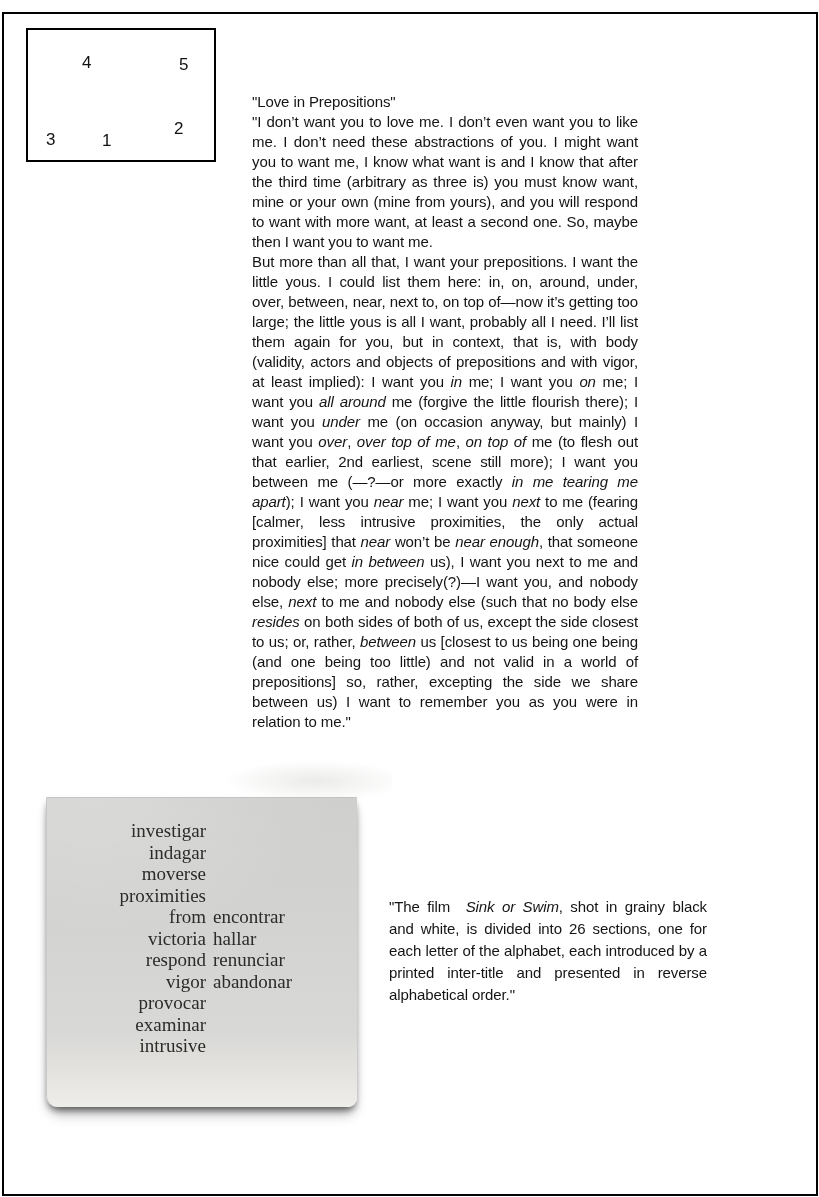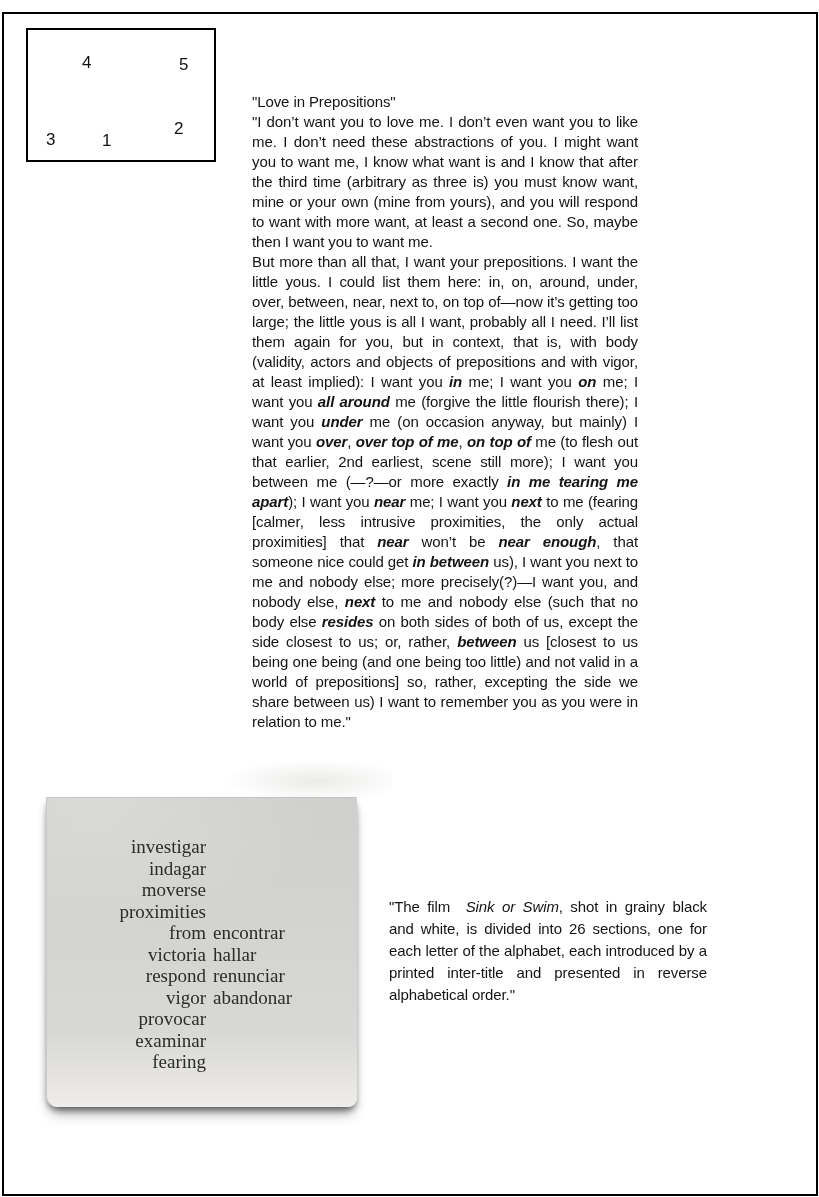--- a/index.html
+++ b/index.html
@@ -42,21 +42,21 @@
     position: absolute;
     left: 252px; top: 92px;
     width: 386px;
     font-size: 15px;
     line-height: 20px;
     letter-spacing: -0.1px;
     color: #141414;
   }
   .love-text .title { text-align: left; }
   .love-text p { text-align: justify; }
-  .love-text i { font-style: italic; font-weight: bold; }
+  .love-text i { font-style: italic; }
 
   
   .ghost {
     position: absolute;
     left: 222px; top: 760px;
     width: 170px; height: 38px;
     background: radial-gradient(ellipse at 55% 55%, rgba(222,222,219,0.6) 0%, rgba(255,255,255,0) 70%);
   }
 
   
@@ -74,21 +74,21 @@
   }
   .note-shadow {
     position: absolute;
     left: 38px; top: 1096px;
     width: 326px; height: 34px;
     background: radial-gradient(ellipse 52% 46% at 50% 32%, rgba(0,0,0,0.50) 0%, rgba(0,0,0,0.28) 45%, rgba(0,0,0,0) 78%);
     filter: blur(3px);
     z-index: -1;
   }
   .note-rows {
-    padding-top: 38px;
+    padding-top: 22px;
     font-family: "Liberation Serif", serif;
     font-size: 19px;
     line-height: 21.5px;
     color: #2b2b29;
   }
   .note-row { display: flex; }
   .note-row .nl { flex: 0 0 159px; text-align: right; }
   .note-row .nr { padding-left: 7px; text-align: left; }
 
   
@@ -162,19 +162,19 @@
       </div>
     <div class="note-row">
         <span class="nl">provocar</span>
         <span class="nr"></span>
       </div>
     <div class="note-row">
         <span class="nl">examinar</span>
         <span class="nr"></span>
       </div>
     <div class="note-row">
-        <span class="nl">fearing</span>
+        <span class="nl">intrusive</span>
         <span class="nr"></span>
       </div>
   </div>
 </div>
 
 <div class="film-text"><span>"The film </span><i>Sink or Swim</i><span>, shot in grainy black and white, is divided into 26 sections, one for each letter of the alphabet, each introduced by a printed inter-title and presented in reverse alphabetical order."</span></div>
 
 </body></html>

